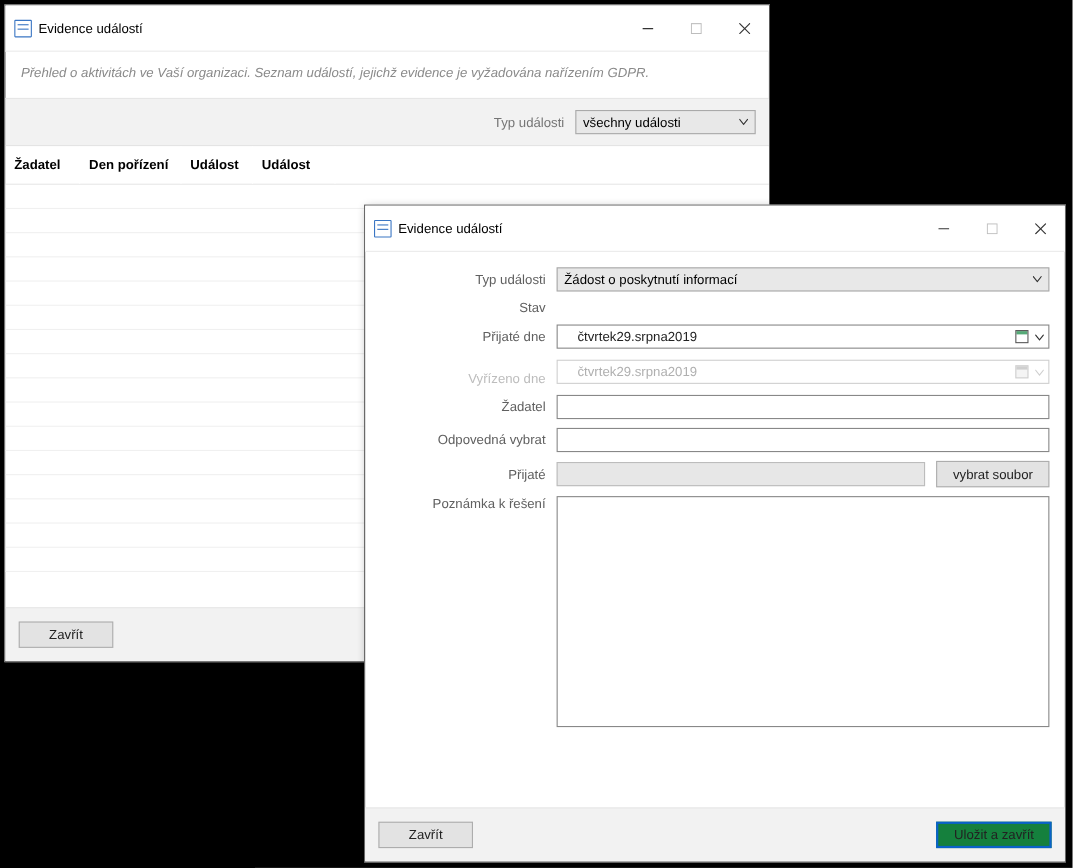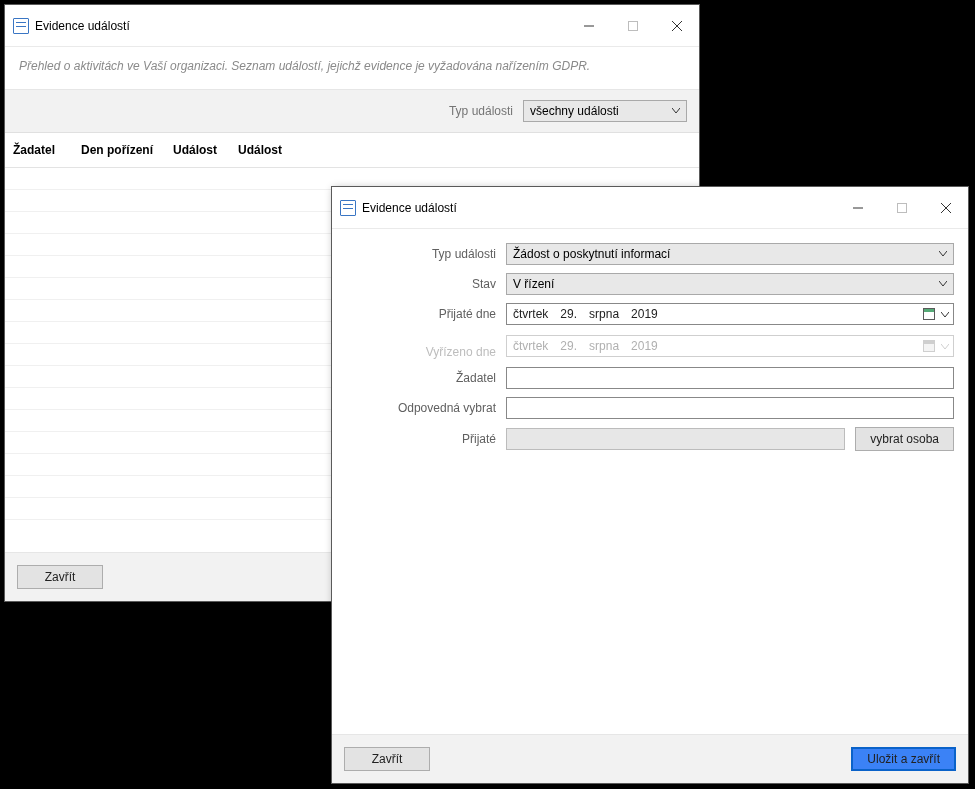--- a/index.html
+++ b/index.html
@@ -137,21 +137,21 @@
     height:24px;
     min-width:86px;
     padding:0 14px;
     display:inline-flex;
     align-items:center;
     justify-content:center;
     font-size:12px;
     color:#222;
   }
   .btn.primary {
-    background:#3b82f6;
+    background:#15803d;
     border:2px solid #0a62c9;
   }
   .spacer { flex:1; }
   
   .form {
     padding:14px 14px 0 14px;
     flex:1;
     display:flex;
     flex-direction:column;
     gap:8px;
@@ -176,21 +176,21 @@
     padding:0 6px;
     display:flex;
     align-items:center;
     font-size:12px;
   }
   .readonly-box {
     background:#e7e7e7;
     border:1px solid #bcbcbc;
   }
   .datebox { position:relative; }
-  .datebox .dtext { flex:1; display:flex; gap:12px; color:#222; }
+  .datebox .dtext { flex:1; display:flex; color:#222;margin-left:12px; }
   .datebox.disabled { color:#b4b4b4; border:1px solid #cfcfcf; }
   .datebox.disabled .dtext { color:#b0b0b0; }
   .cal-icon {
     position:absolute;
     right:18px;
     top:50%;
     transform:translateY(-50%);
     width:12px;height:12px;
     border:1px solid #5a5a5a;
     background:linear-gradient(#5a7, #5a7) top/100% 3px no-repeat, #fff;
@@ -313,28 +313,20 @@
         <span class="caret">
             <svg width="8" height="6">
               <path d="M0 0 L4 5 L8 0" fill="none" stroke="#333" stroke-width="1"></path>
             </svg>
           </span>
       </div>
     </div>
 
     <div class="form-row">
       <div class="flabel">Stav</div>
-      <div class="select wide">
-        <span>V řízení</span>
-        <span class="caret">
-            <svg width="8" height="6">
-              <path d="M0 0 L4 5 L8 0" fill="none" stroke="#333" stroke-width="1"></path>
-            </svg>
-          </span>
-      </div>
     </div>
 
     <div class="form-row">
       <div class="flabel">Přijaté dne</div>
       <div class="datebox">
         <div class="dtext">
           <span>čtvrtek</span>
           <span>29.</span>
           <span>srpna</span>
           <span>2019</span>
@@ -368,23 +360,27 @@
     </div>
 
     <div class="form-row">
       <div class="flabel">Odpovedná vybrat</div>
       <div class="input"></div>
     </div>
 
     <div class="form-row">
       <div class="flabel">Přijaté</div>
       <div class="readonly-box"></div>
-      <div class="btn" style="min-width:96px">vybrat osoba</div>
-    </div>
-
+      <div class="btn" style="min-width:96px">vybrat soubor</div>
+    </div>
+
+    <div class="form-row" style="align-items:flex-start">
+      <div class="flabel">Poznámka k řešení</div>
+      <div class="textarea"></div>
+    </div>
 
   </div>
 
   <div class="window-footer">
     <div class="btn">Zavřít</div>
     <div class="spacer"></div>
     <div class="btn primary">Uložit a zavřít</div>
   </div>
 </div>
 

